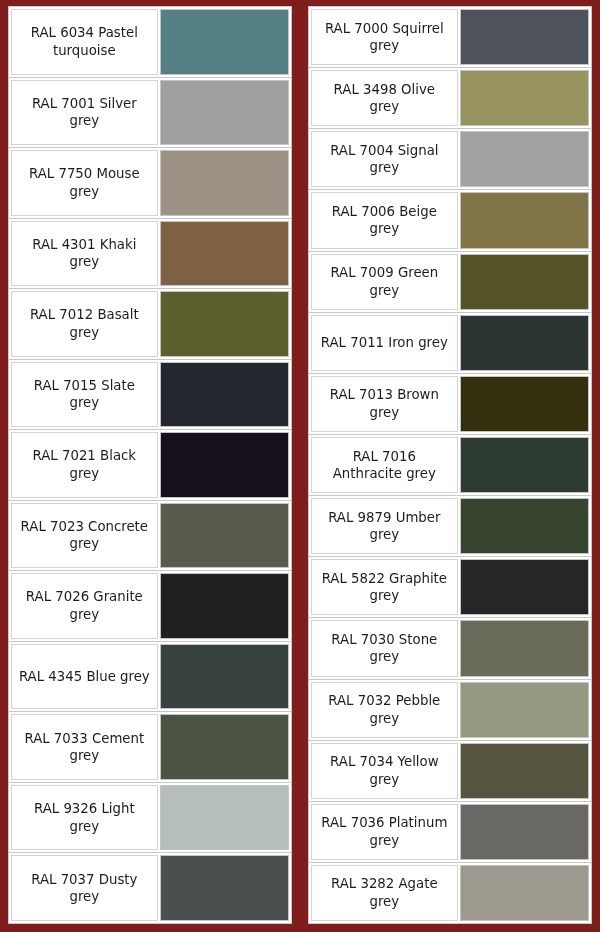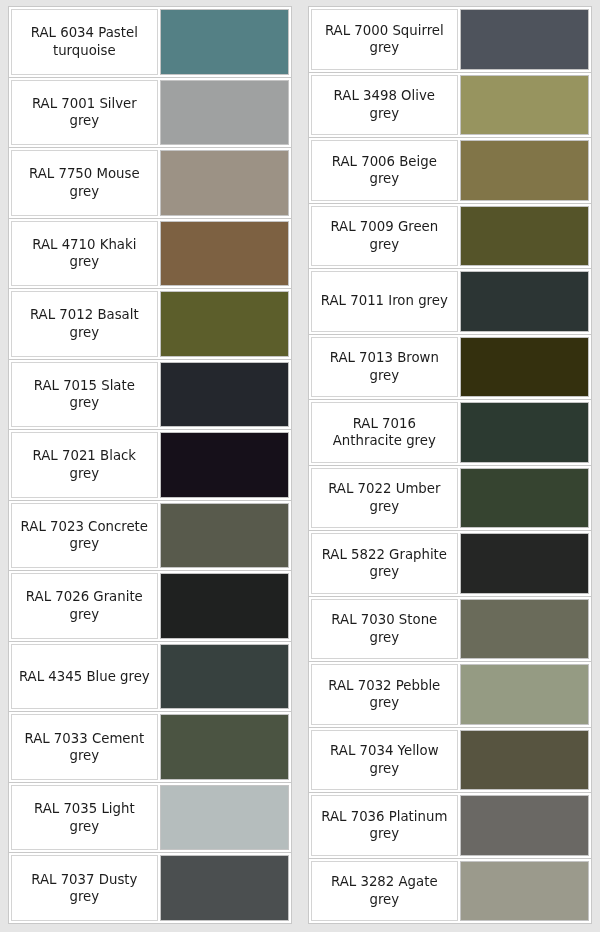--- a/index.html
+++ b/index.html
@@ -15,21 +15,21 @@
   }
 
   #chart-root {
     width: 600px;
     height: 932px;
     box-sizing: border-box;
     padding: 6px 8px 8px 8px;
     display: flex;
     flex-direction: row;
     gap: 16px;
-    background: #e5e5e5;
+    background: #7f1d1d;
   }
 
   .ral-column {
     flex: 1 1 0;
     display: flex;
     flex-direction: column;
     border: 1px solid #c8c8c8;
     border-bottom: none;
     box-sizing: border-box;
     background: #ffffff;
@@ -98,21 +98,21 @@
 
   <div class="ral-row">
     <div class="ral-label-cell">
       <span class="ral-label-text">RAL 7750 Mouse grey</span>
     </div>
     <div class="ral-swatch-cell" style="background: rgb(156, 146, 133);"></div>
   </div>
 
   <div class="ral-row">
     <div class="ral-label-cell">
-      <span class="ral-label-text">RAL 4710 Khaki grey</span>
+      <span class="ral-label-text">RAL 4301 Khaki grey</span>
     </div>
     <div class="ral-swatch-cell" style="background: rgb(125, 97, 66);"></div>
   </div>
 
 
   <div class="ral-row">
     <div class="ral-label-cell">
       <span class="ral-label-text">RAL 7012 Basalt grey</span>
     </div>
     <div class="ral-swatch-cell" style="background: rgb(92, 94, 43);"></div>
@@ -155,21 +155,21 @@
 
   <div class="ral-row">
     <div class="ral-label-cell">
       <span class="ral-label-text">RAL 7033 Cement grey</span>
     </div>
     <div class="ral-swatch-cell" style="background: rgb(75, 84, 66);"></div>
   </div>
 
   <div class="ral-row">
     <div class="ral-label-cell">
-      <span class="ral-label-text">RAL 7035 Light grey</span>
+      <span class="ral-label-text">RAL 9326 Light grey</span>
     </div>
     <div class="ral-swatch-cell" style="background: rgb(181, 189, 189);"></div>
   </div>
 
   <div class="ral-row">
     <div class="ral-label-cell">
       <span class="ral-label-text">RAL 7037 Dusty grey</span>
     </div>
     <div class="ral-swatch-cell" style="background: rgb(75, 79, 80);"></div>
   </div>
@@ -182,20 +182,26 @@
     <div class="ral-swatch-cell" style="background: rgb(78, 83, 92);"></div>
   </div>
 
   <div class="ral-row">
     <div class="ral-label-cell">
       <span class="ral-label-text">RAL 3498 Olive grey</span>
     </div>
     <div class="ral-swatch-cell" style="background: rgb(151, 148, 95);"></div>
   </div>
 
+  <div class="ral-row">
+    <div class="ral-label-cell">
+      <span class="ral-label-text">RAL 7004 Signal grey</span>
+    </div>
+    <div class="ral-swatch-cell" style="background: rgb(160, 161, 162);"></div>
+  </div>
 
   <div class="ral-row">
     <div class="ral-label-cell">
       <span class="ral-label-text">RAL 7006 Beige grey</span>
     </div>
     <div class="ral-swatch-cell" style="background: rgb(129, 117, 72);"></div>
   </div>
 
   <div class="ral-row">
     <div class="ral-label-cell">
@@ -220,21 +226,21 @@
 
   <div class="ral-row">
     <div class="ral-label-cell">
       <span class="ral-label-text">RAL 7016 Anthracite grey</span>
     </div>
     <div class="ral-swatch-cell" style="background: rgb(44, 58, 49);"></div>
   </div>
 
   <div class="ral-row">
     <div class="ral-label-cell">
-      <span class="ral-label-text">RAL 7022 Umber grey</span>
+      <span class="ral-label-text">RAL 9879 Umber grey</span>
     </div>
     <div class="ral-swatch-cell" style="background: rgb(54, 68, 48);"></div>
   </div>
 
   <div class="ral-row">
     <div class="ral-label-cell">
       <span class="ral-label-text">RAL 5822 Graphite grey</span>
     </div>
     <div class="ral-swatch-cell" style="background: rgb(37, 38, 37);"></div>
   </div>

